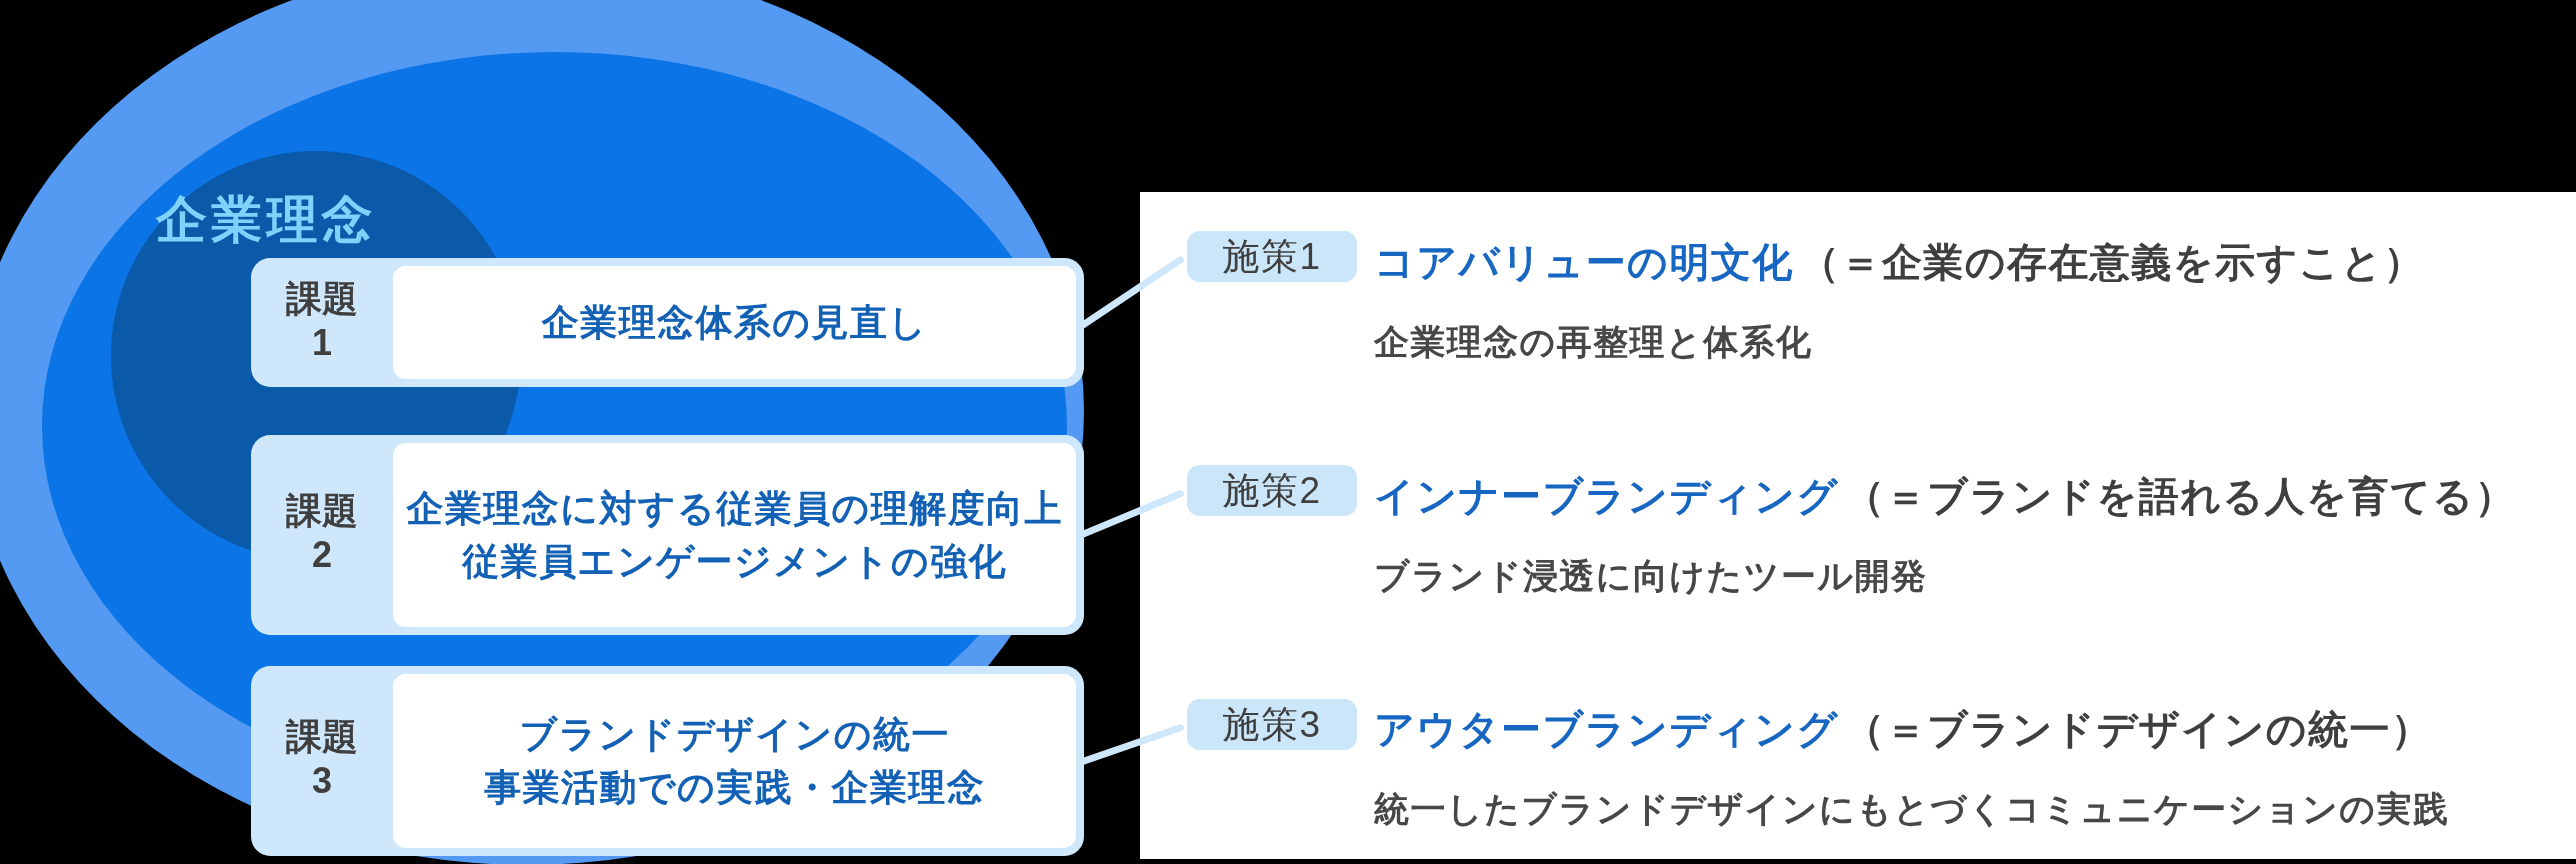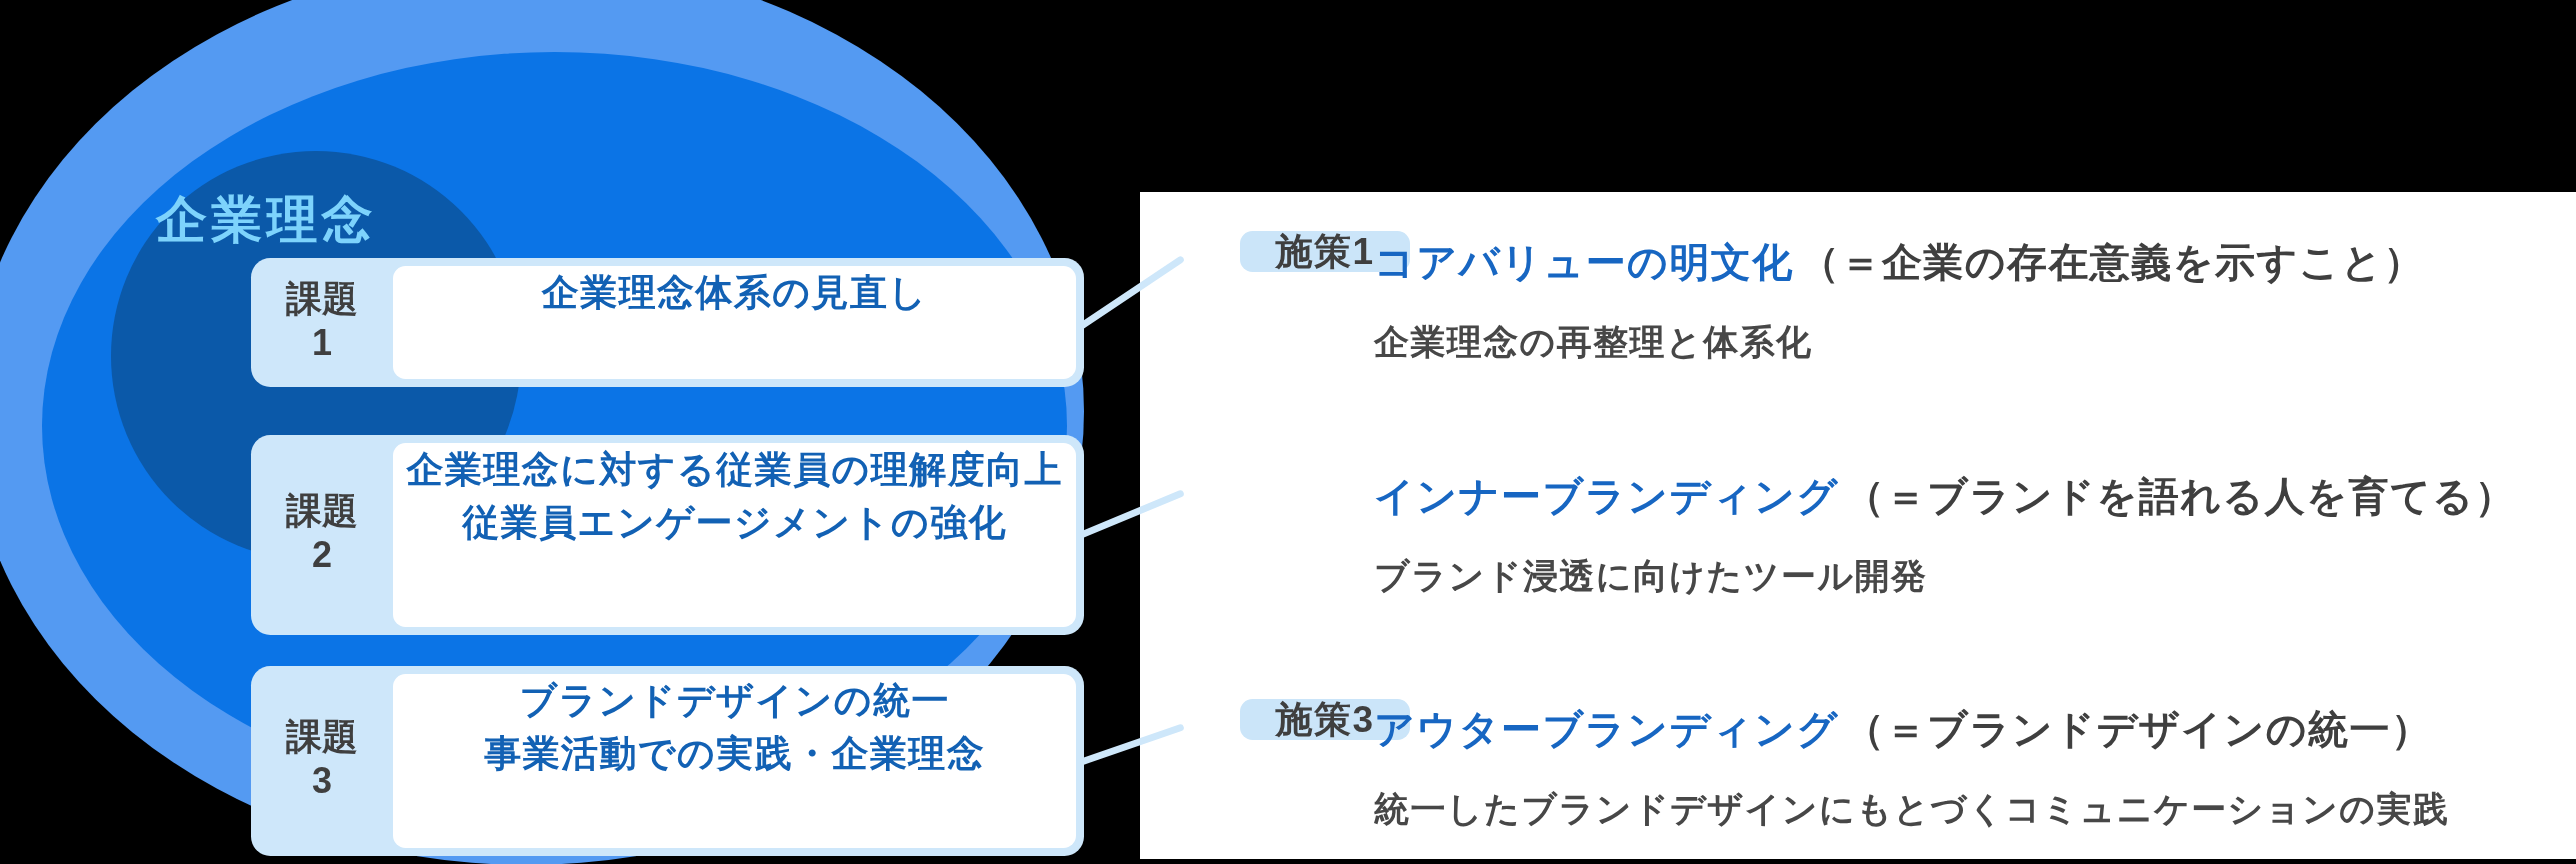--- a/index.html
+++ b/index.html
@@ -57,31 +57,31 @@
   .issue-2{top:435px;height:200px;}
   .issue-3{top:666px;height:190px;}
   .issue-tab{
     position:absolute;left:0;top:0;bottom:4px;width:142px;
     display:flex;flex-direction:column;align-items:center;justify-content:center;
     color:var(--dark-text);font-size:36px;font-weight:bold;line-height:44px;
   }
   .issue-body{
     position:absolute;left:142px;top:7.6px;right:7.6px;bottom:7.6px;
     background:#FFFFFF;border-radius:12.5px;
-    display:flex;flex-direction:column;align-items:center;
+    display:flex;flex-direction:column;align-items:center;justify-content:center;
     color:var(--issue-text);font-size:37px;font-weight:bold;line-height:53px;
     letter-spacing:1.4px;text-align:center;
   }
 
   
   .measure-chip{
-    position:absolute;left:1240px;width:170px;height:41px;
+    position:absolute;left:1187px;width:170px;height:51px;
     background:var(--chip-bg);border-radius:12.5px;
     display:flex;align-items:center;justify-content:center;
-    color:var(--dark-text);font-size:37px;font-weight:bold;letter-spacing:1.4px;
+    color:var(--dark-text);font-size:37px;font-weight:normal;letter-spacing:1.4px;
     z-index:6;
   }
   .chip-1{top:231px;}
   .chip-2{top:465px;}
   .chip-3{top:699px;}
 
   
   .measure-title{
     position:absolute;left:1374px;height:58px;line-height:58px;
     white-space:nowrap;z-index:6;font-size:40px;font-weight:bold;letter-spacing:1.4px;
@@ -154,20 +154,21 @@
       <div>事業活動での実践・企業理念</div>
     </div>
   </div>
 
   <div class="measure-chip chip-1">施策1</div>
   <div class="measure-title title-1">
     <span class="measure-link">コアバリューの明文化</span><span class="measure-annotation">（＝企業の存在意義を示すこと）</span>
   </div>
   <div class="measure-desc desc-1">企業理念の再整理と体系化</div>
 
+  <div class="measure-chip chip-2">施策2</div>
   <div class="measure-title title-2">
     <span class="measure-link">インナーブランディング</span><span class="measure-annotation">（＝ブランドを語れる人を育てる）</span>
   </div>
   <div class="measure-desc desc-2">ブランド浸透に向けたツール開発</div>
 
   <div class="measure-chip chip-3">施策3</div>
   <div class="measure-title title-3">
     <span class="measure-link">アウターブランディング</span><span class="measure-annotation">（＝ブランドデザインの統一）</span>
   </div>
   <div class="measure-desc desc-3">統一したブランドデザインにもとづくコミュニケーションの実践</div>

